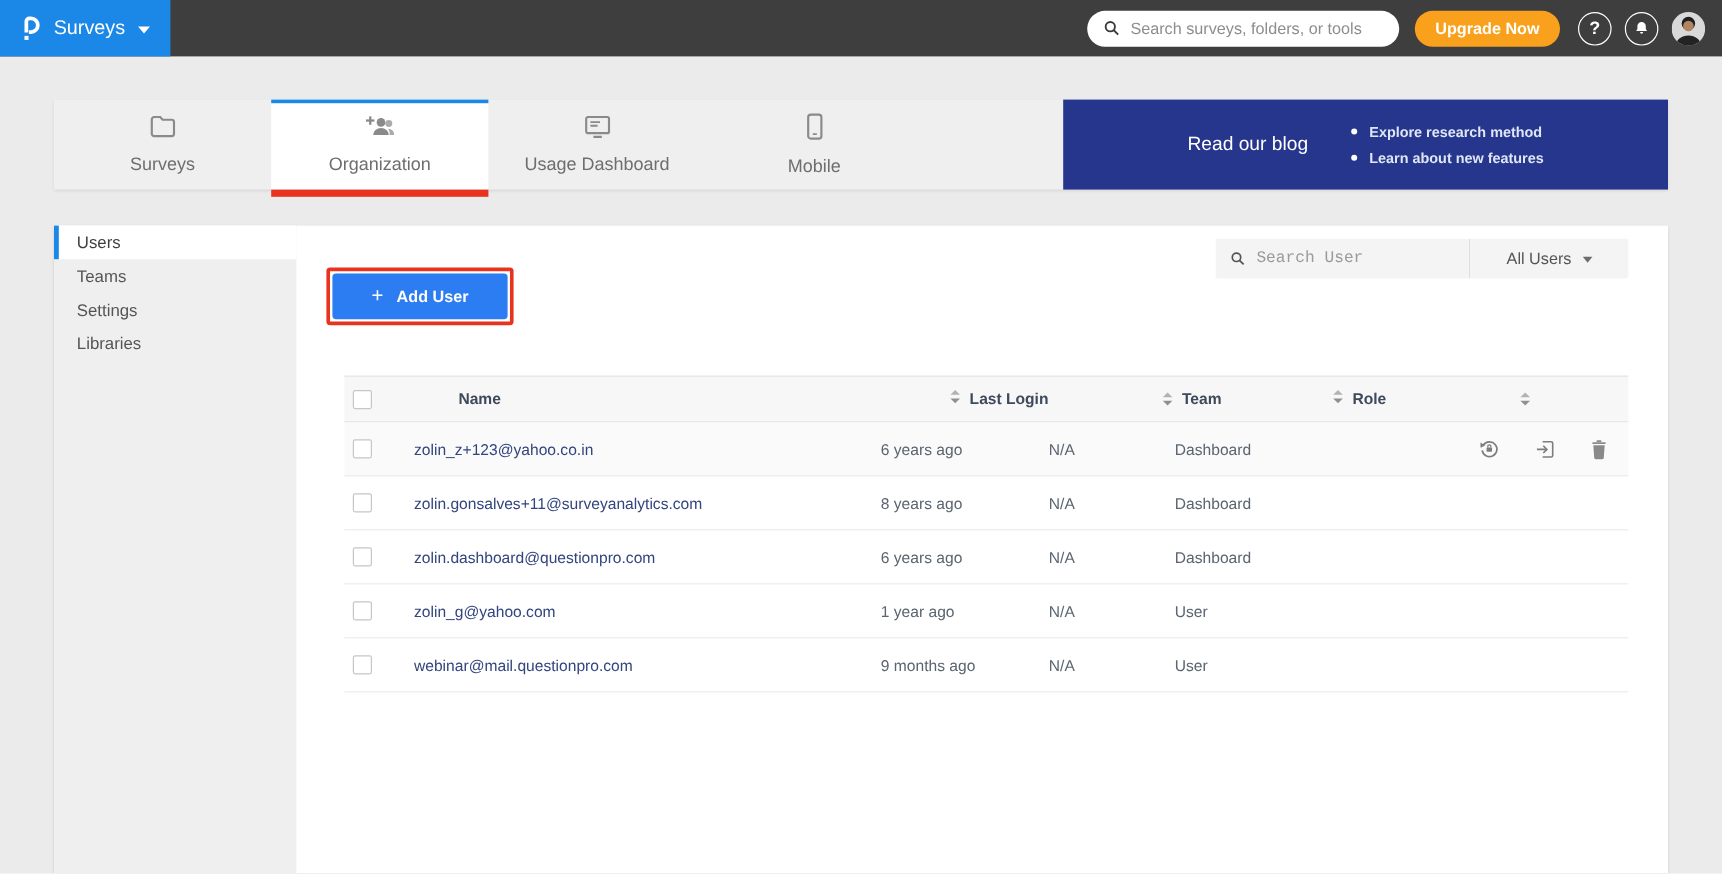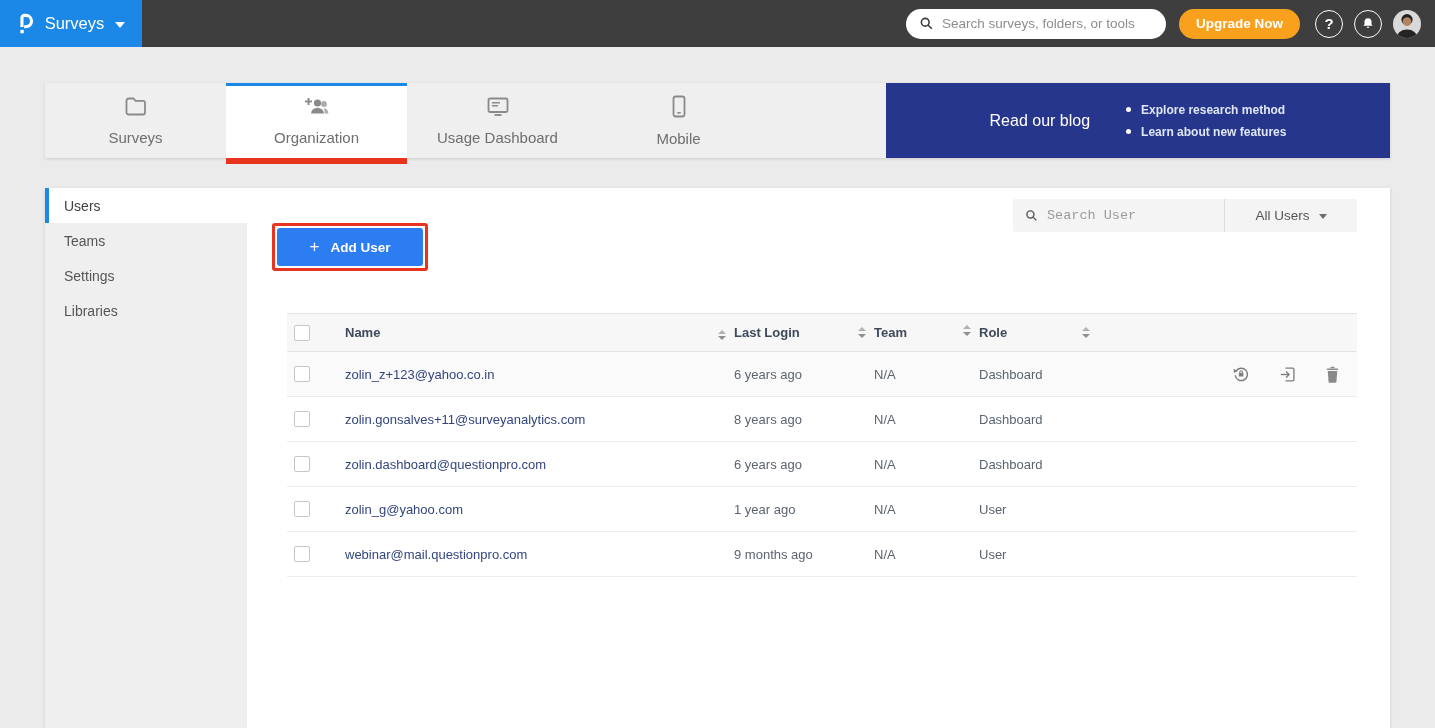--- a/index.html
+++ b/index.html
@@ -76,21 +76,21 @@
   }
   .bullet-dot { width:5px; height:5px; border-radius:50%; background:#fff; flex:none; }
 
   
   .card {
     position:absolute; left:45px; top:188px; width:1345px; height:540px;
     background:#fff; box-shadow:0 1px 3px rgba(0,0,0,.15);
   }
   .side-nav { position:absolute; left:0; top:0; bottom:0; width:202px; background:#efefef; }
   .side-item {
-    height:35px; display:flex; align-items:center; padding-left:19px;
+    height:28px; display:flex; align-items:center; padding-left:19px;
     font-size:14px; color:#555; cursor:pointer;
   }
   .side-item.active { background:#fff; border-left:4px solid #1b87e6; padding-left:15px; color:#3f3f3f; }
 
   .main { position:absolute; left:202px; top:0; right:0; bottom:0; }
 
   
   .list-topbar { position:absolute; right:33px; top:11px; height:33px; display:flex; }
   .user-search {
     width:211px; height:33px; background:#f4f4f4; border-radius:2px 0 0 2px;
@@ -122,30 +122,30 @@
     display:flex; align-items:center; justify-content:center; gap:11px;
     font-family:"Liberation Sans", sans-serif;
   }
   .plus-glyph { font-size:17px; font-weight:normal; margin-top:-1px; }
 
   
   .user-table { position:absolute; left:40px; top:125px; width:1070px; }
   .t-head {
     display:flex; align-items:center; height:39px; background:#f7f7f8;
     border-top:1px solid #e4e4e4; border-bottom:1px solid #e4e4e4;
-    font-size:13px; font-weight:bold; color:#3e4a5b;
+    font-size:13px; font-weight:bold; color:#3e4a5b;gap:37px;
   }
   .t-row {
     display:flex; align-items:center; height:45px;
     border-bottom:1px solid #ececec; font-size:13px; color:#5a6570;
   }
   .t-row.hovered { background:#fafafa; }
   .c-check { width:58px; padding-left:7px; display:flex; align-items:center; }
   .c-name  { width:373px; }
-  .c-last  { width:140px; display:flex; align-items:flex-end; }
+  .c-last  { width:140px; display:flex; align-items:flex-start; }
   .c-team  { width:105px; display:flex; align-items:center; }
   .c-role  { width:119px; display:flex; align-items:flex-start; }
   .c-sort  { width:20px; display:flex; align-items:center; }
   .c-actions { flex:1; display:flex; align-items:center; justify-content:flex-end; gap:27px; padding-right:16px; }
   .t-row .c-last, .t-row .c-team, .t-row .c-role { padding-left:16px; }
   .email-link { color:#32457e; cursor:pointer; text-decoration:none; }
   .checkbox {
     width:16px; height:16px; background:#fff; border:1px solid #c6c6c6;
     border-radius:2px; cursor:pointer; flex:none;
   }

